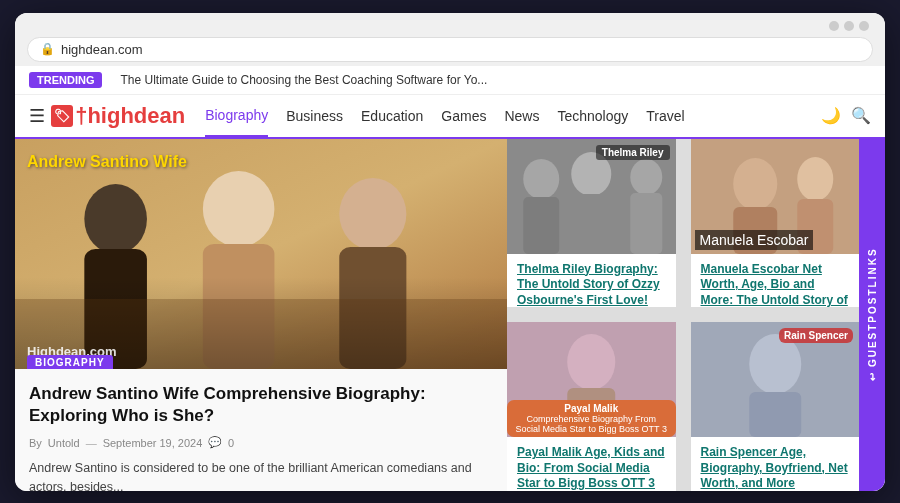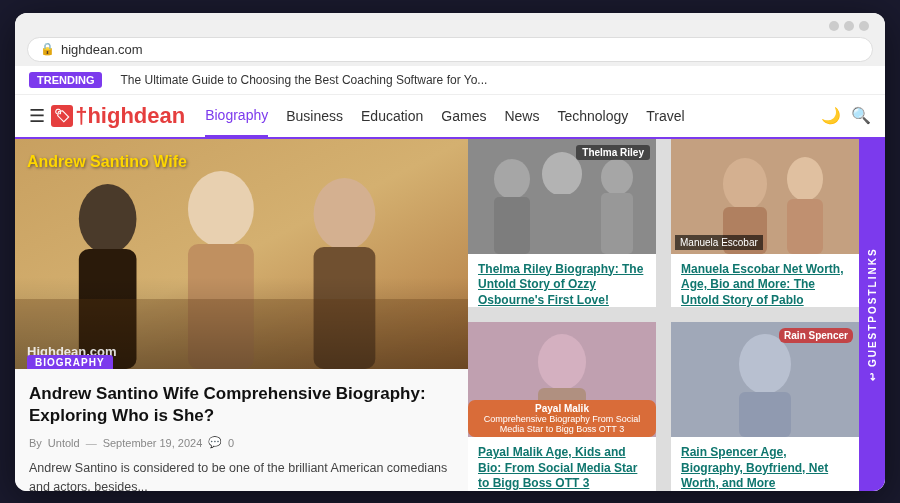--- a/index.html
+++ b/index.html
@@ -188,21 +188,21 @@
     .content-area {
       display: flex;
       flex: 1;
       overflow: hidden;
       position: relative;
       background: #f9f9f9;
     }
 
     
     .main-article {
-      width: 453px;
+      width: 492px;
       flex-shrink: 0;
       padding: 0;
       position: relative;
     }
 
     .main-article-image {
       width: 100%;
       height: 230px;
       background: linear-gradient(135deg, #c0a080 0%, #e8c090 40%, #d4956a 70%, #b06040 100%);
       position: relative;
@@ -529,21 +529,21 @@
 
       <div class="grid-card">
         <div class="grid-card-image" style="background: #c4a080; position:relative;">
           <svg width="100%" height="100%" viewBox="0 0 200 115" style="position:absolute;top:0;left:0;" preserveAspectRatio="xMidYMid slice">
             <rect width="200" height="115" fill="#c4a080"></rect>
             <ellipse cx="80" cy="45" rx="22" ry="26" fill="#d4b090"></ellipse>
             <rect x="58" y="68" width="44" height="47" rx="6" fill="#b08060"></rect>
             <ellipse cx="140" cy="40" rx="18" ry="22" fill="#e0c0a0"></ellipse>
             <rect x="122" y="60" width="36" height="55" rx="6" fill="#c09070"></rect>
           </svg>
-          <span class="manuela-label" style="position:absolute;bottom:4px;left:4px;background:rgba(0,0,0,0.6);color:#fff;font-size:10px;padding:2px 5px;border-radius:0;">Manuela Escobar</span>
+          <span class="manuela-label" style="position:absolute;bottom:4px;left:4px;background:rgba(0,0,0,0.6);color:#fff;font-size:14px;padding:2px 5px;border-radius:0;">Manuela Escobar</span>
         </div>
         <div class="grid-card-body">
           <div class="grid-card-title">Manuela Escobar Net Worth, Age, Bio and More: The Untold Story of Pablo Escobar's Daughter</div>
 
         </div>
       </div>
 
       <div class="grid-card">
         <div class="grid-card-image" style="position:relative;background:#c0a0b0;">
           <svg width="100%" height="100%" viewBox="0 0 200 115" style="position:absolute;top:0;left:0;" preserveAspectRatio="xMidYMid slice">

